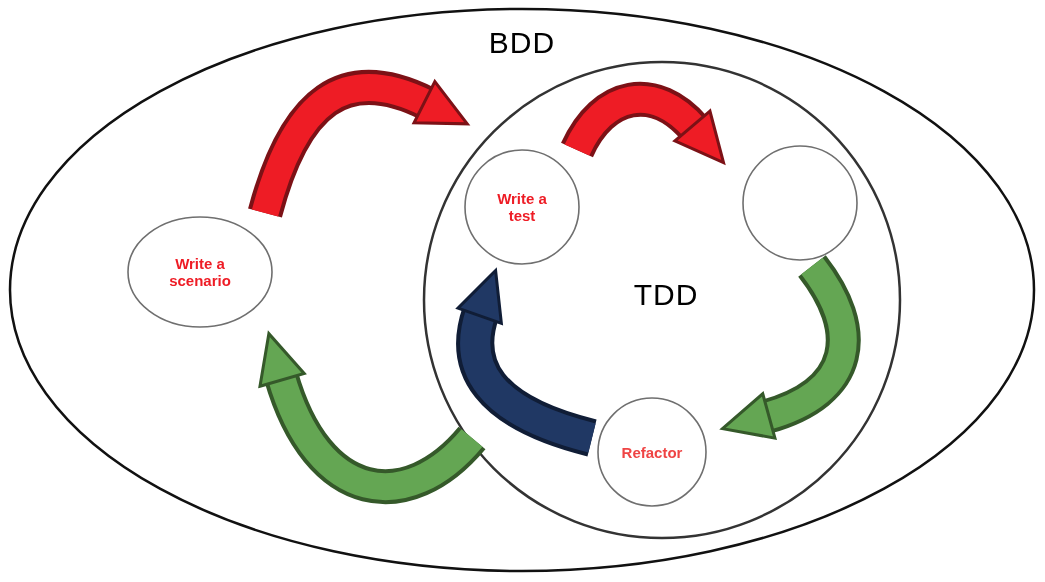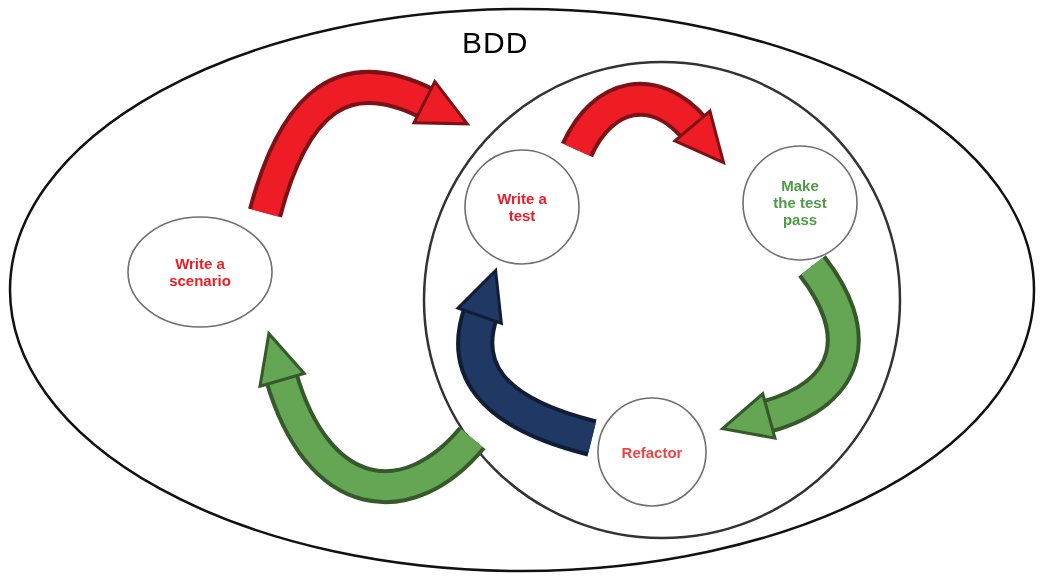--- a/index.html
+++ b/index.html
@@ -9,20 +9,21 @@
     height: 582px;
     background: #ffffff;
     font-family: "Liberation Sans", sans-serif;
     overflow: hidden;
   }
   svg.layer { position: absolute; left: 0; top: 0; }
   .big-label {
     position: absolute;
     font-size: 30px;
     color: #000000;
+    text-align: center;
     letter-spacing: 1px;
   }
   .node-label {
     position: absolute;
     font-weight: bold;
     font-size: 15px;
     line-height: 17px;
     text-align: center;
     white-space: pre-line;
   }
@@ -76,26 +77,24 @@
     </g>
 
     <g>
       <path class="shaft-under" d="M472 438 C 408 515 318 505 281 376" stroke-width="35" stroke="#35592a"></path>
       <path class="shaft" d="M472 438 C 408 515 318 505 281 376" stroke-width="27" marker-end="url(#head-green)" stroke="#64a653"></path>
     </g>
   </svg>
 
   <div class="big-label" style="left:462px; top:26px; width:120px;">BDD</div>
 
+  <div class="big-label" style="left:606px; top:278px; width:120px;">TDD</div>
 
   <div class="node-label" style="left: 140px; top: 255px; width: 120px; color: rgb(238, 28, 37);">Write a
 scenario</div>
 
   <div class="node-label" style="left: 462px; top: 190px; width: 120px; color: rgb(238, 28, 37);">Write a
 test</div>
 
-  <div class="node-label" style="left: 740px; top: 177px; width: 120px; color: rgb(78, 154, 71);">Make
-the test
-pass</div>
 
   <div class="node-label" style="left: 592px; top: 444px; width: 120px; color: #ef4444;">Refactor</div>
 
 </div>
 
 </body></html>

